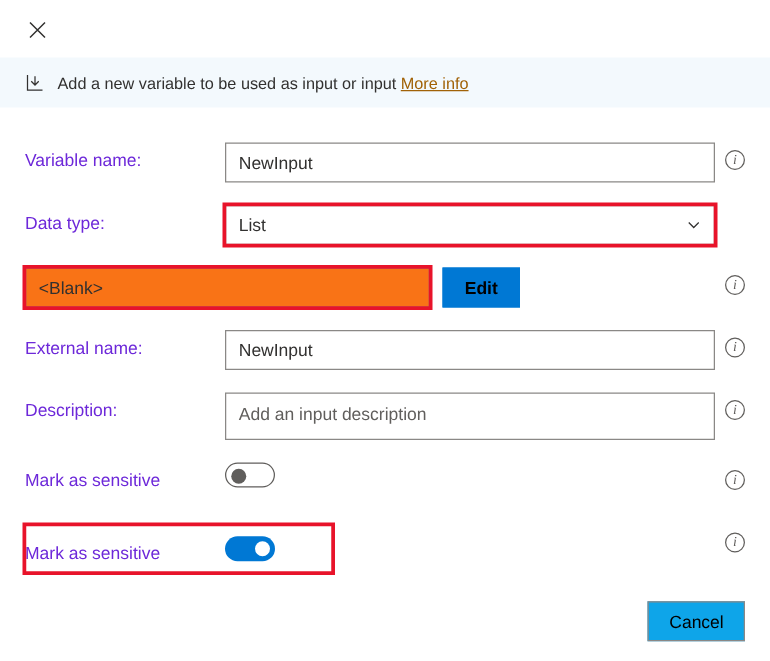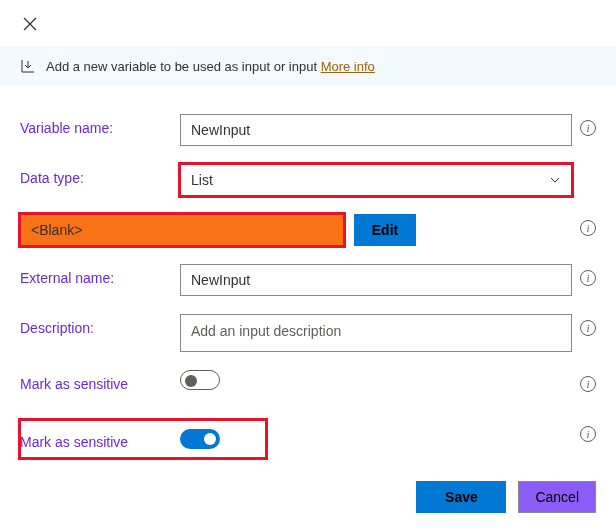--- a/index.html
+++ b/index.html
@@ -19,21 +19,21 @@
     font-size: 14px; background: #fff; color: #323130;
   }
   textarea { height: 38px; padding: 8px 10px; resize: none; }
   .select { display:flex; align-items:center; justify-content:space-between; cursor:pointer; }
   .chev { margin-left:auto; display:flex; align-items:center; }
   .readonly-box {
     height: 32px; border: 1px solid #8a8886; padding: 0 10px; display:flex; align-items:center; background:#f97316;
   }
   .width-default { width: 324px; }
   .highlight-red { outline: 3px solid #e8132a; outline-offset: -1px; }
-  .btn { height: 32px; min-width: 62px; border: 1px solid #8a8886; background: #8b5cf6; cursor: pointer; font-size: 14px; display:flex; align-items:center; justify-content:center; padding: 0 16px; }
+  .btn { height: 32px; min-width: 62px; border: 1px solid #8a8886; background: #0ea5e9; cursor: pointer; font-size: 14px; display:flex; align-items:center; justify-content:center; padding: 0 16px; }
   .btn.primary { background: #0078d4; border-color: #0078d4; color: #000000; font-weight: 600; }
   .btn.primary.save { min-width: 90px; }
   .info-icon { width: 16px; height: 16px; border: 1px solid #605e5c; border-radius: 50%; display:flex; align-items:center; justify-content:center; font-size: 11px; color:#605e5c; cursor:pointer; font-style: italic; font-family: Georgia, serif; margin-left: 8px; flex-shrink:0; }
   .info-col { width: 24px; display:flex; align-items:center; justify-content:center; padding-top:6px; }
   .toggle { width: 40px; height: 20px; border-radius: 10px; position: relative; cursor: pointer; }
   .toggle .knob { width: 12px; height: 12px; border-radius: 50%; position: absolute; top: 4px; }
   .toggle.off { border:1px solid #605e5c; background:#fff; }
   .toggle.off .knob { left: 4px; background:#605e5c; }
   .toggle.on { background:#0078d4; }
   .toggle.on .knob { right: 4px; background:#fff; }
@@ -146,15 +146,14 @@
     </div>
     <div style="flex:1"></div>
     <div class="info-col">
         <span class="info-icon">i</span>
       </div>
   </div>
 
 </div>
 
 <div class="footer">
-  <button class="btn primary save">Save</button>
   <button class="btn">Cancel</button>
 </div>
 
 </body></html>

